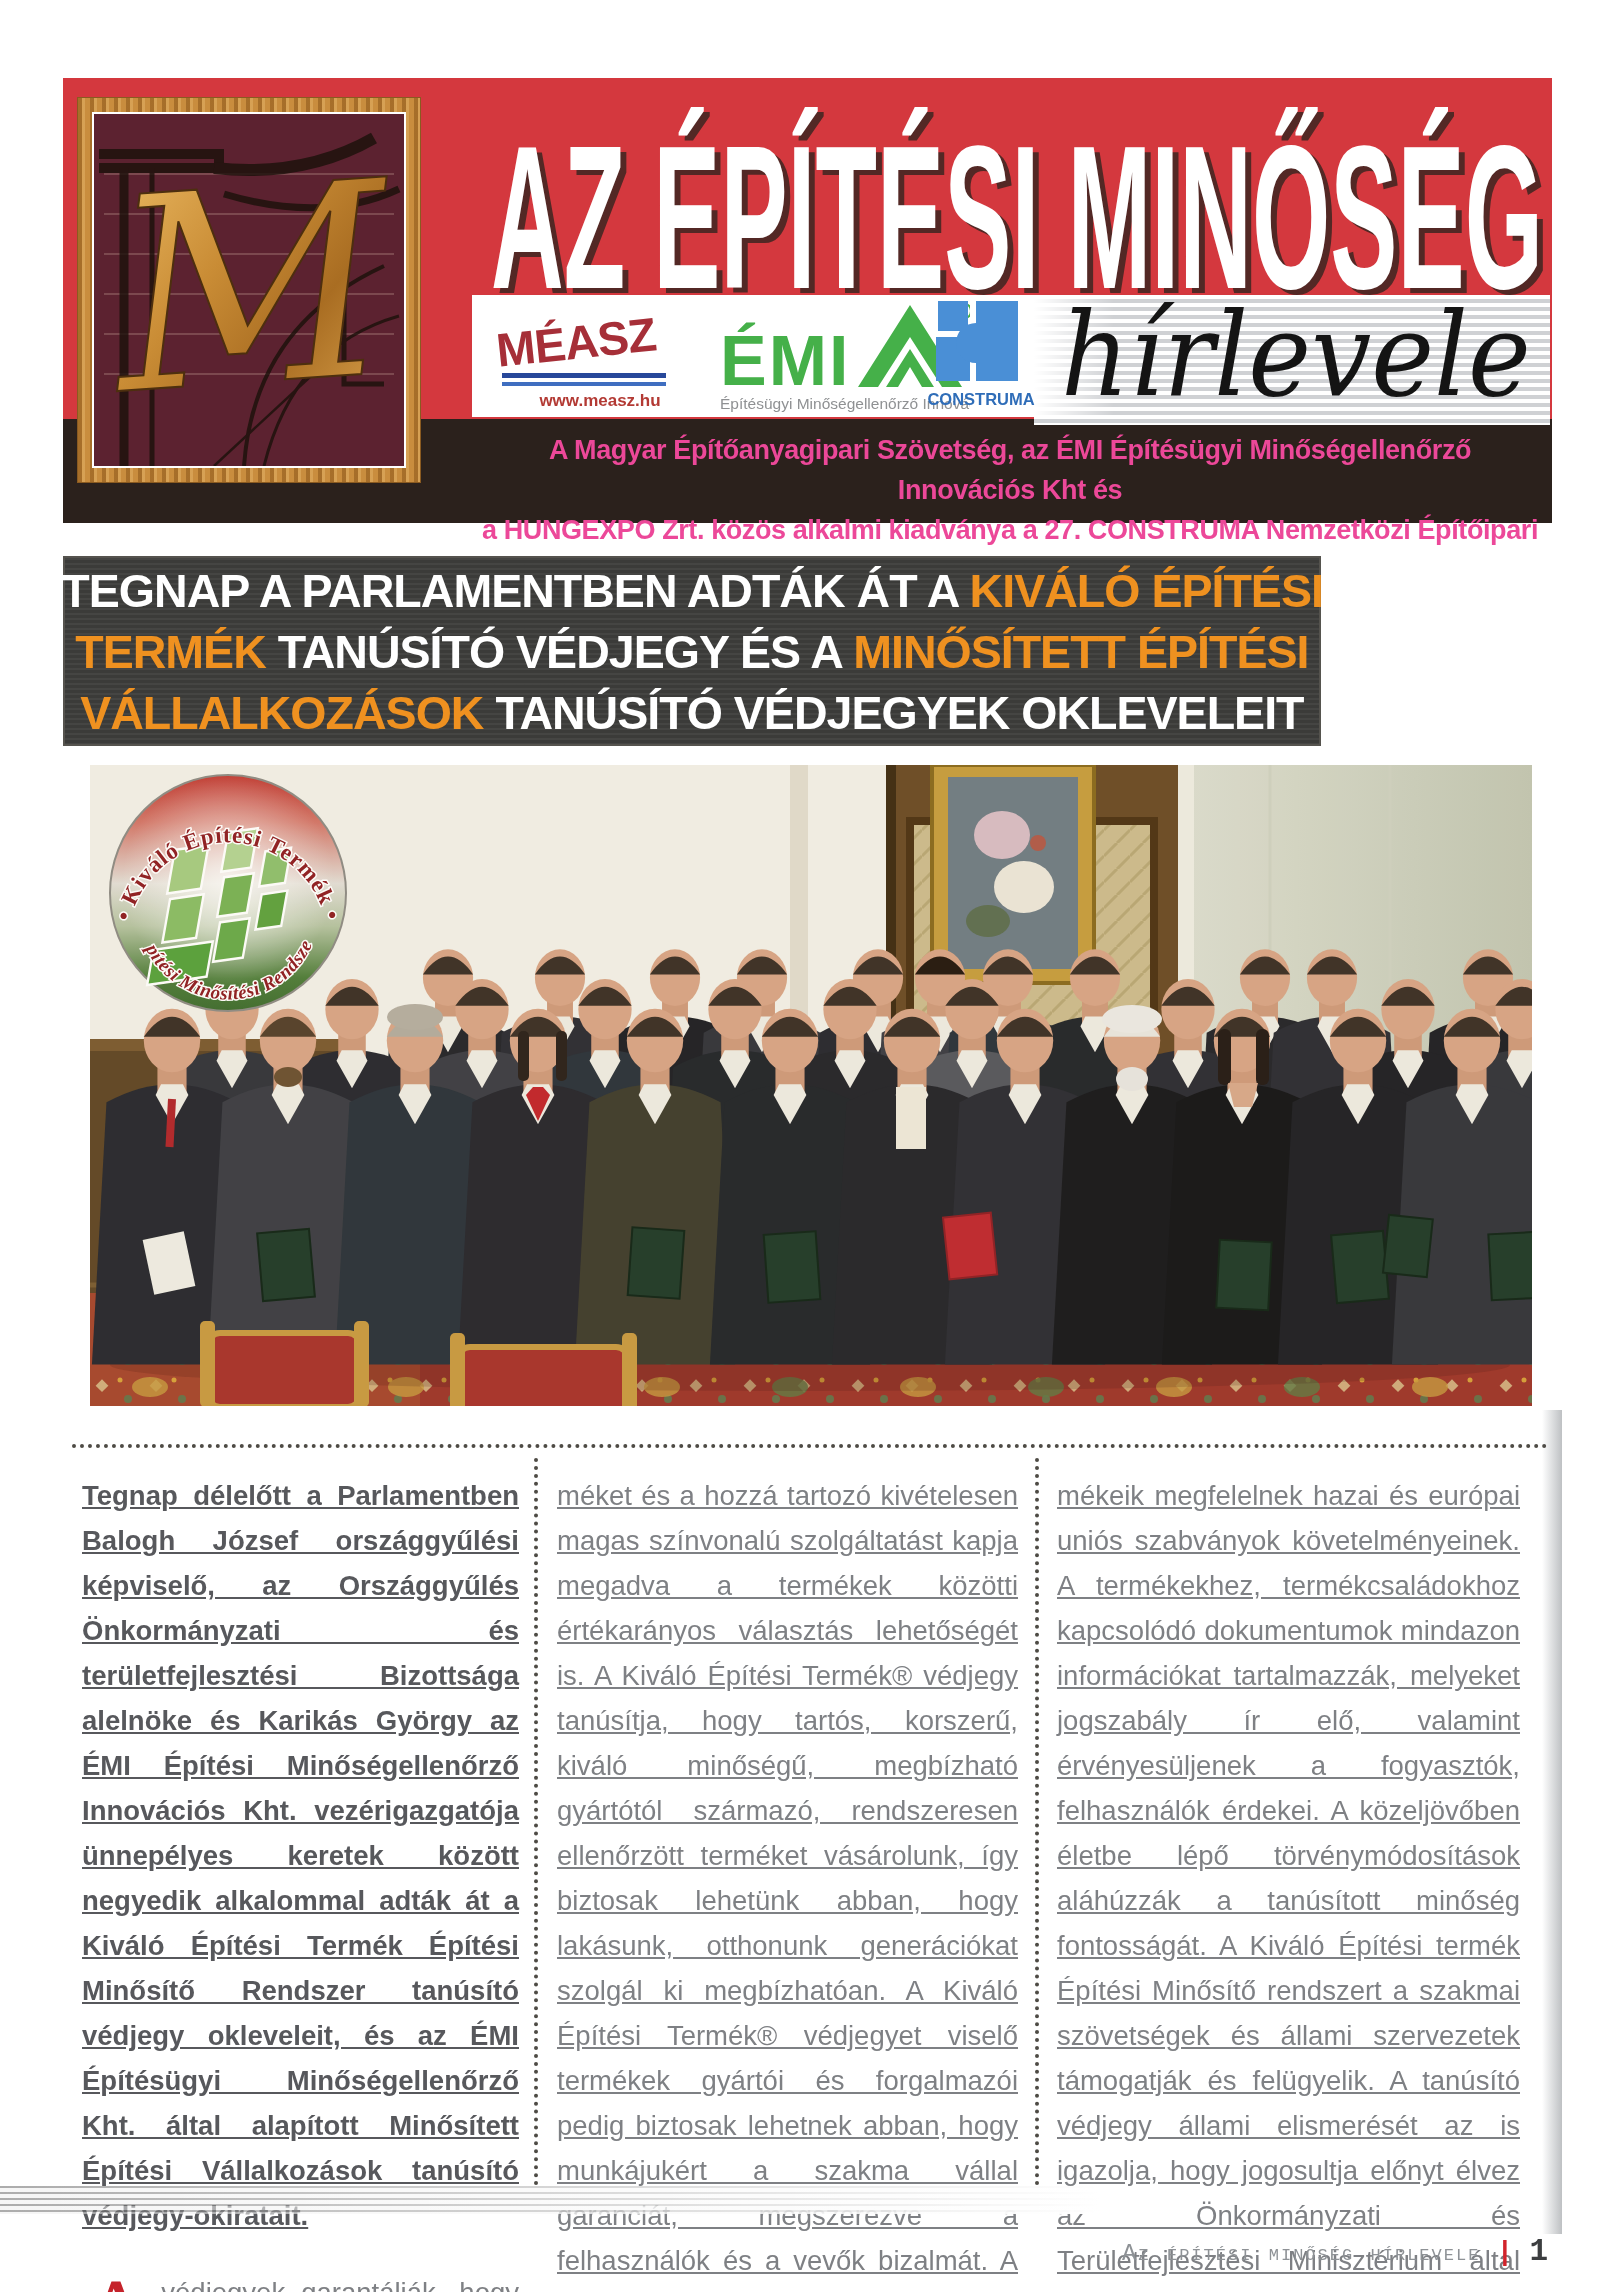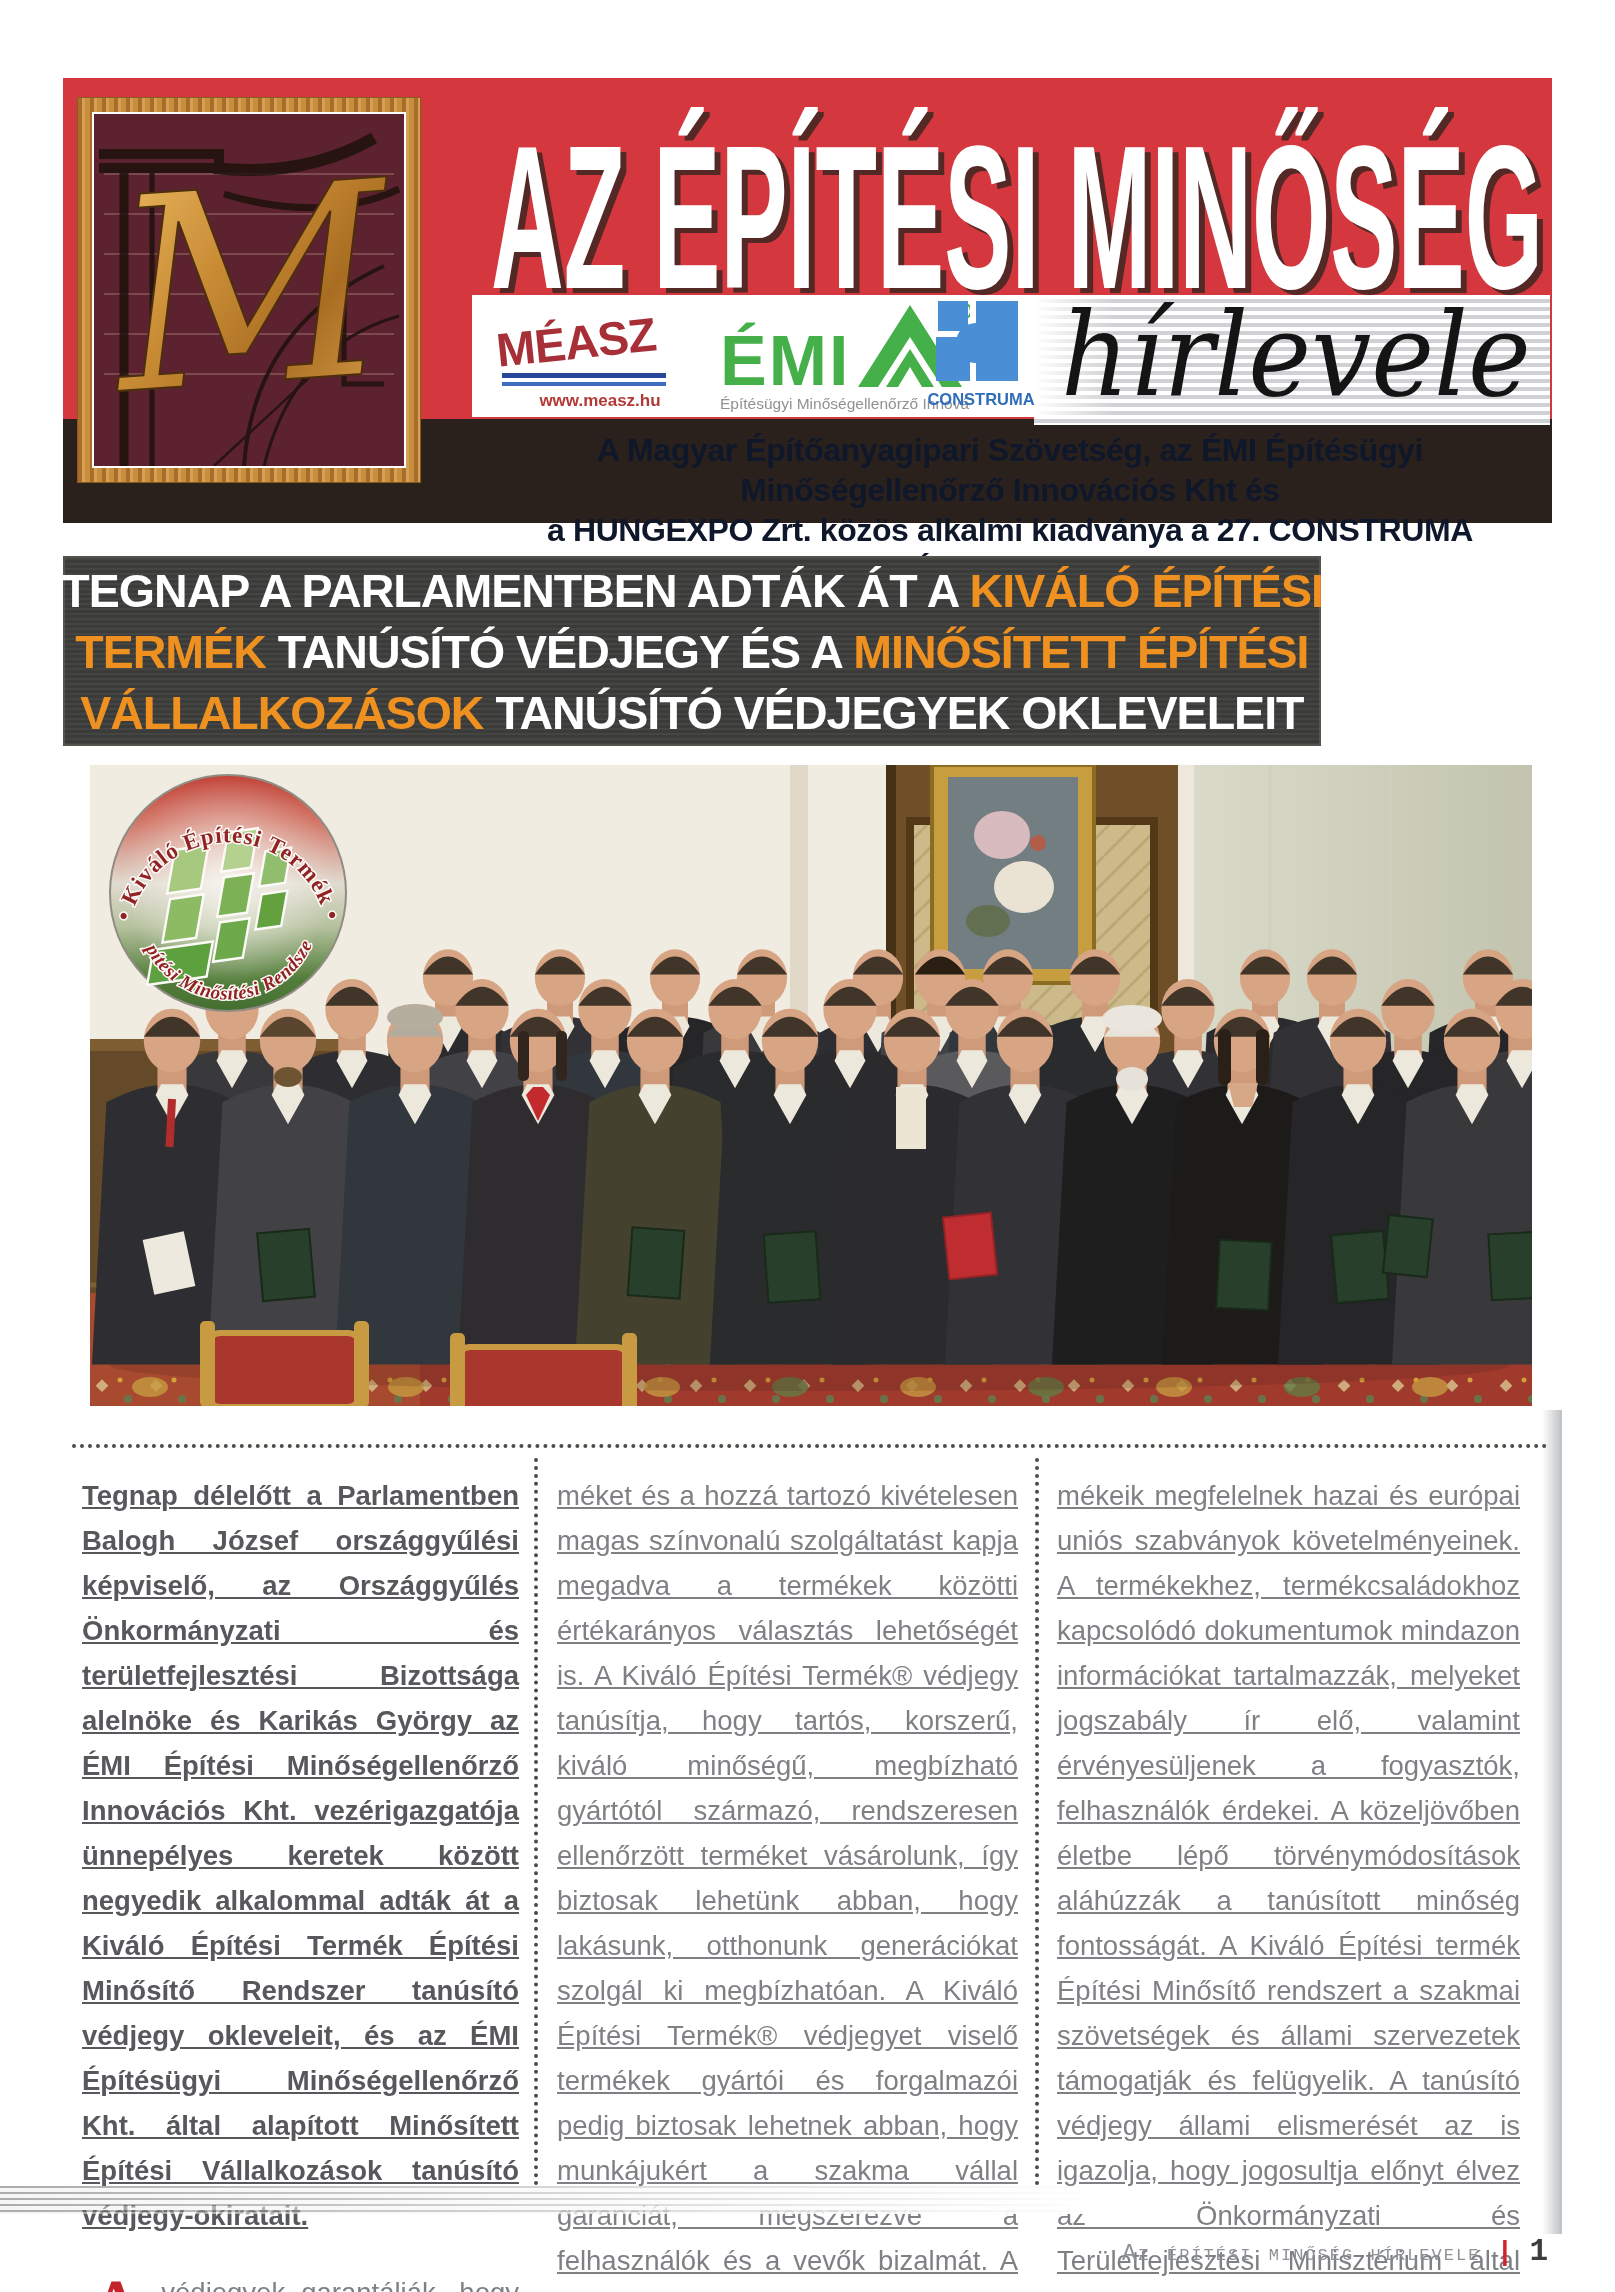--- a/index.html
+++ b/index.html
@@ -5,22 +5,22 @@
   html,body{margin:0;padding:0;}
   body{
     width:1615px;height:2292px;position:relative;overflow:hidden;
     background:#ffffff;font-family:"Liberation Sans",sans-serif;
   }
   .abs{position:absolute;}
 
   
   .band-red{left:63px;top:78px;width:1489px;height:341px;background:#d4383e;}
   .band-dark{left:63px;top:419px;width:1489px;height:104px;background:#2b211c;}
-  .imprint{left:480px;top:430px;width:1060px;text-align:center;color:#0f172a;
-    font-weight:bold;font-size:32px;line-height:40px;letter-spacing:-0.4px;}
+  .imprint{left:480px;top:430px;width:1060px;text-align:center;color:#ec4899;
+    font-weight:bold;font-size:27px;line-height:40px;letter-spacing:-0.4px;}
   .logo-square{left:78px;top:98px;width:342px;height:384px;
     background:#c98d3e;
     background-image:repeating-linear-gradient(90deg,rgba(110,60,8,.38) 0 4px,rgba(255,220,150,.25) 4px 7px,transparent 7px 12px);
     box-shadow:0 0 0 1px #8a5a20;padding:0;}
   .logo-square-inner{position:absolute;left:14px;top:14px;right:14px;bottom:14px;
     border:2px solid #fff;background:#5c2230;}
   .title-svg{left:472px;top:92px;width:1078px;height:205px;}
   .logo-strip{left:472px;top:295px;width:1078px;height:122px;background:#ffffff;}
   .silver{position:absolute;left:562px;top:0;width:516px;height:130px;
     background:repeating-linear-gradient(180deg,#ffffff 0 4px,#cfd1d4 4px 8px);

